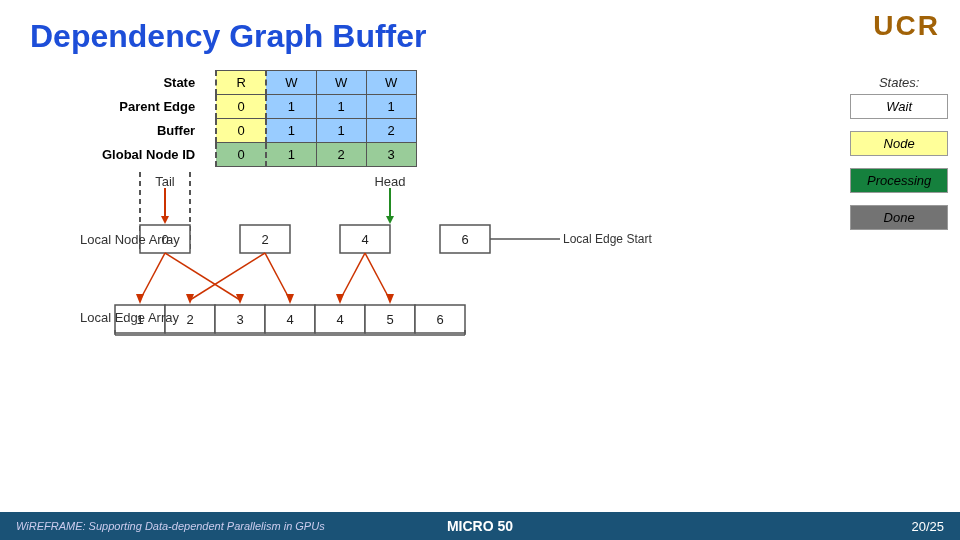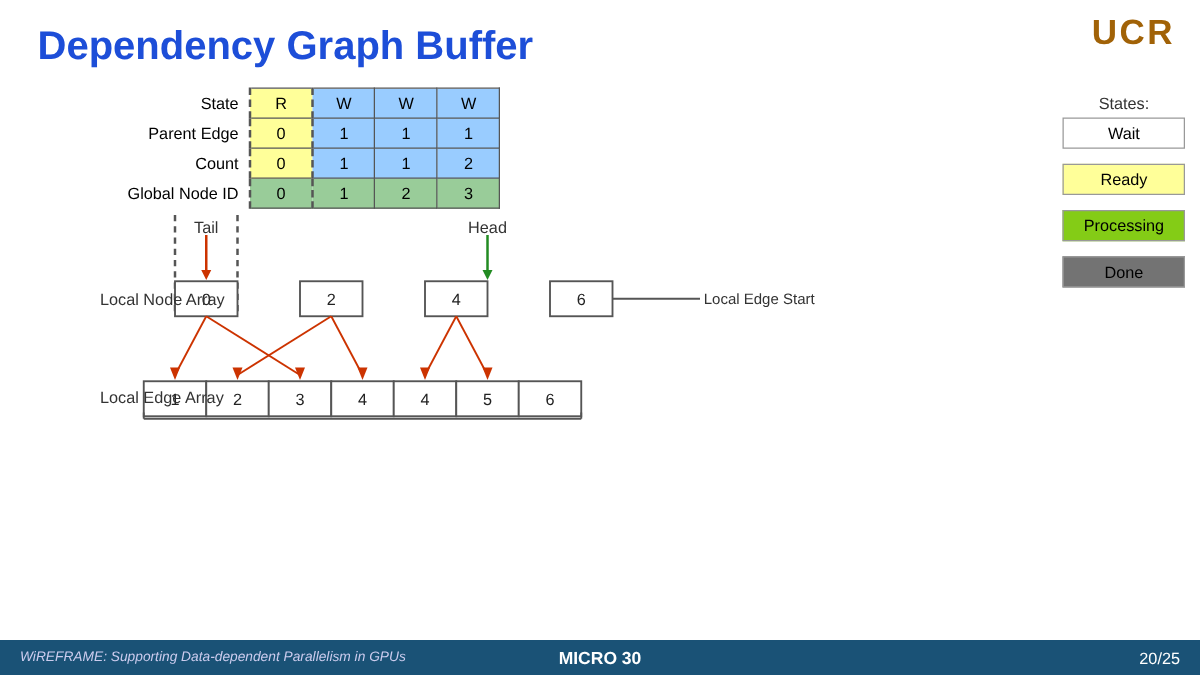--- a/index.html
+++ b/index.html
@@ -42,62 +42,63 @@
     
     #left-content {
       flex: 1;
     }
 
     
     #states-legend {
       width: 130px;
       margin-left: 20px;
       margin-top: 5px;
+      font-style: italic;
     }
 
     #states-label {
       font-size: 13px;
       color: #333;
       margin-bottom: 4px;
       text-align: center;
     }
 
     .state-box {
       border: 1px solid #999;
       padding: 4px 16px;
       font-size: 13px;
       text-align: center;
       margin-bottom: 12px;
     }
 
     .state-wait { background: #fff; }
     .state-ready { background: #ffff99; }
-    .state-processing { background: #84cc16; }
+    .state-processing { background: #15803d; }
     .state-done { background: #737373; }
 
     
     #dep-table {
       border-collapse: collapse;
       font-size: 13px;
       margin-left: 60px;
     }
 
     #dep-table td {
       border: 1px solid #555;
       padding: 4px 12px;
       text-align: center;
       min-width: 50px;
     }
 
     #dep-table td.label-cell {
       text-align: right;
       border: none;
       background: transparent;
-      font-weight: normal;
-      padding-right: 8px;
+      font-weight: bold;
+      padding-right: 20px;
       min-width: 100px;
     }
     .row-first td:not(.label-cell) { background: #fff; }
 
     
     .dashed-col {
       border-left: 2px dashed #555 !important;
       border-right: 2px dashed #555 !important;
     }
 
@@ -161,21 +162,21 @@
         <td style="background:#99ccff;">W</td>
       </tr>
       <tr>
         <td class="label-cell">Parent Edge</td>
         <td class="dashed-col" style="background:#ffff99;">0</td>
         <td style="background:#99ccff;">1</td>
         <td style="background:#99ccff;">1</td>
         <td style="background:#99ccff;">1</td>
       </tr>
       <tr>
-        <td class="label-cell">Count</td>
+        <td class="label-cell">Buffer</td>
         <td class="dashed-col" style="background:#ffff99;">0</td>
         <td style="background:#99ccff;">1</td>
         <td style="background:#99ccff;">1</td>
         <td style="background:#99ccff;">2</td>
       </tr>
       <tr>
         <td class="label-cell">Global Node ID</td>
         <td class="dashed-col" style="background:#99cc99;">0</td>
         <td style="background:#99cc99;">1</td>
         <td style="background:#99cc99;">2</td>
@@ -261,23 +262,23 @@
       <text x="0" y="72" font-size="13" fill="#333">Local Node Array</text>
 
       <text x="0" y="150" font-size="13" fill="#333">Local Edge Array</text>
     </svg>
 
   </div>
 
   <div id="states-legend">
     <div id="states-label">States:</div>
     <div class="state-box state-wait">Wait</div>
-    <div class="state-box state-ready">Ready</div>
+    <div class="state-box state-ready">Node</div>
     <div class="state-box state-processing">Processing</div>
     <div class="state-box state-done">Done</div>
   </div>
 </div>
 
 <div id="bottom-bar">
   <span id="bottom-left">WiREFRAME: Supporting Data-dependent Parallelism in GPUs</span>
-  <span id="bottom-center">MICRO 30</span>
+  <span id="bottom-center">MICRO 50</span>
   <span id="bottom-right">20/25</span>
 </div>
 
 </body></html>

